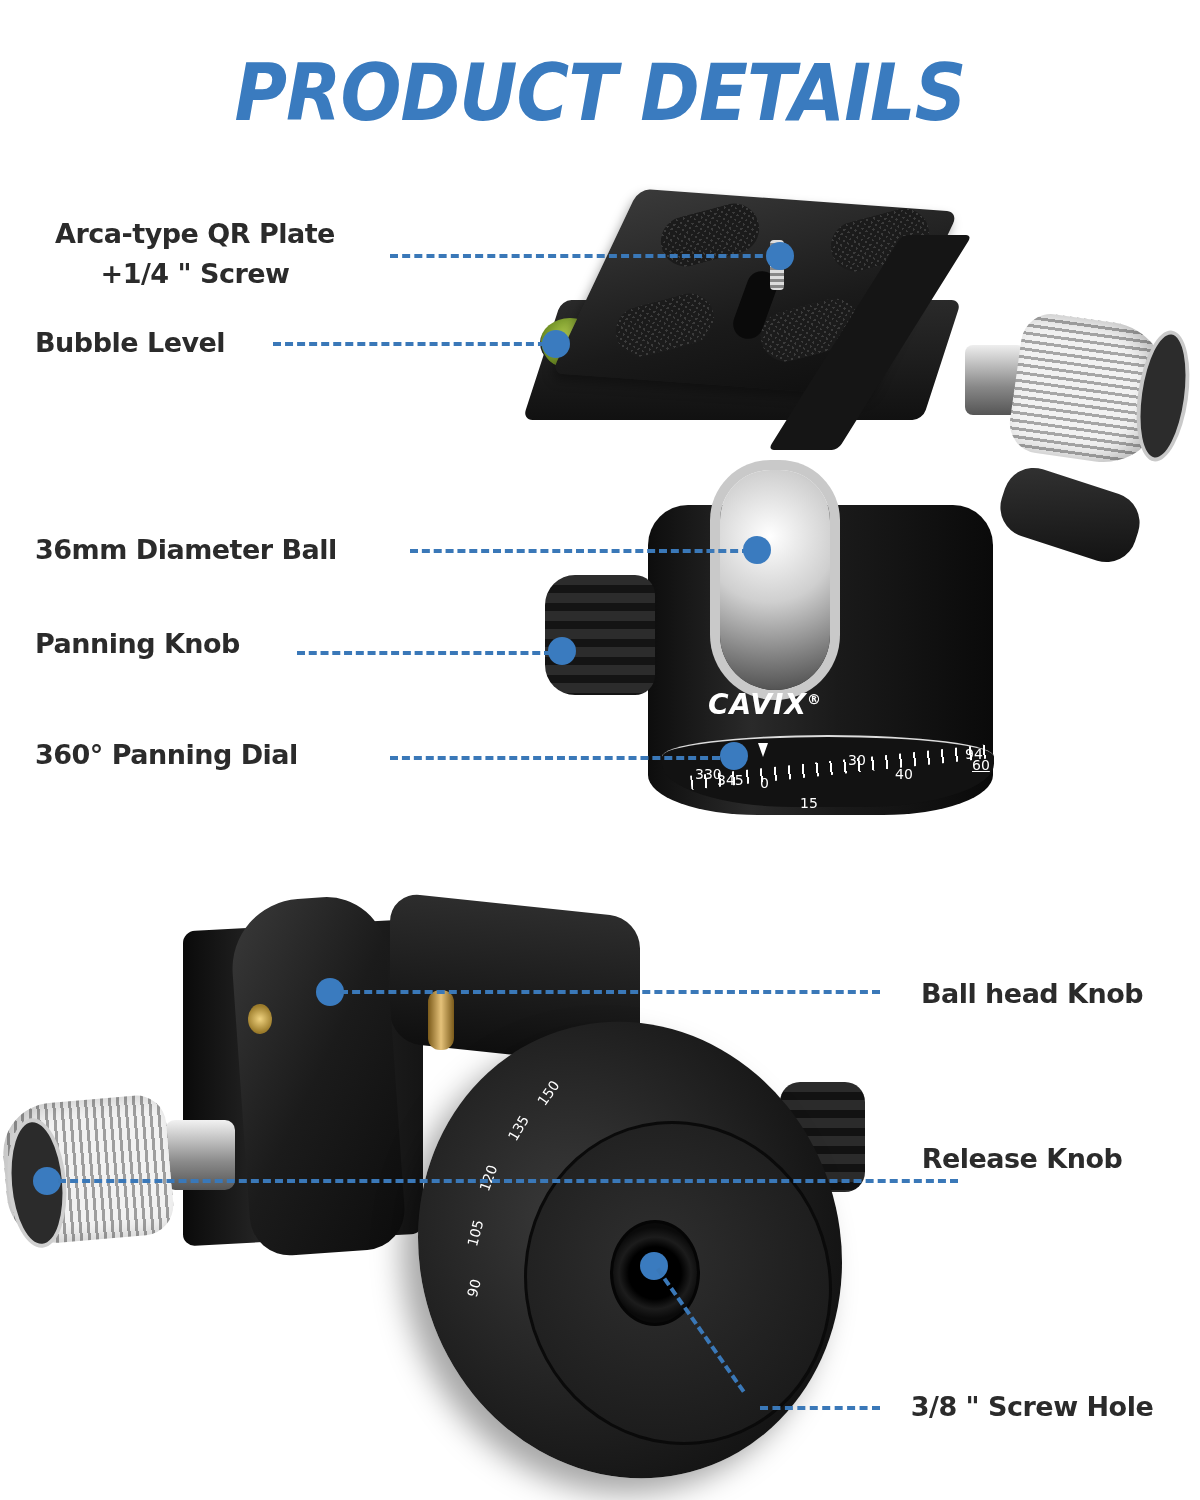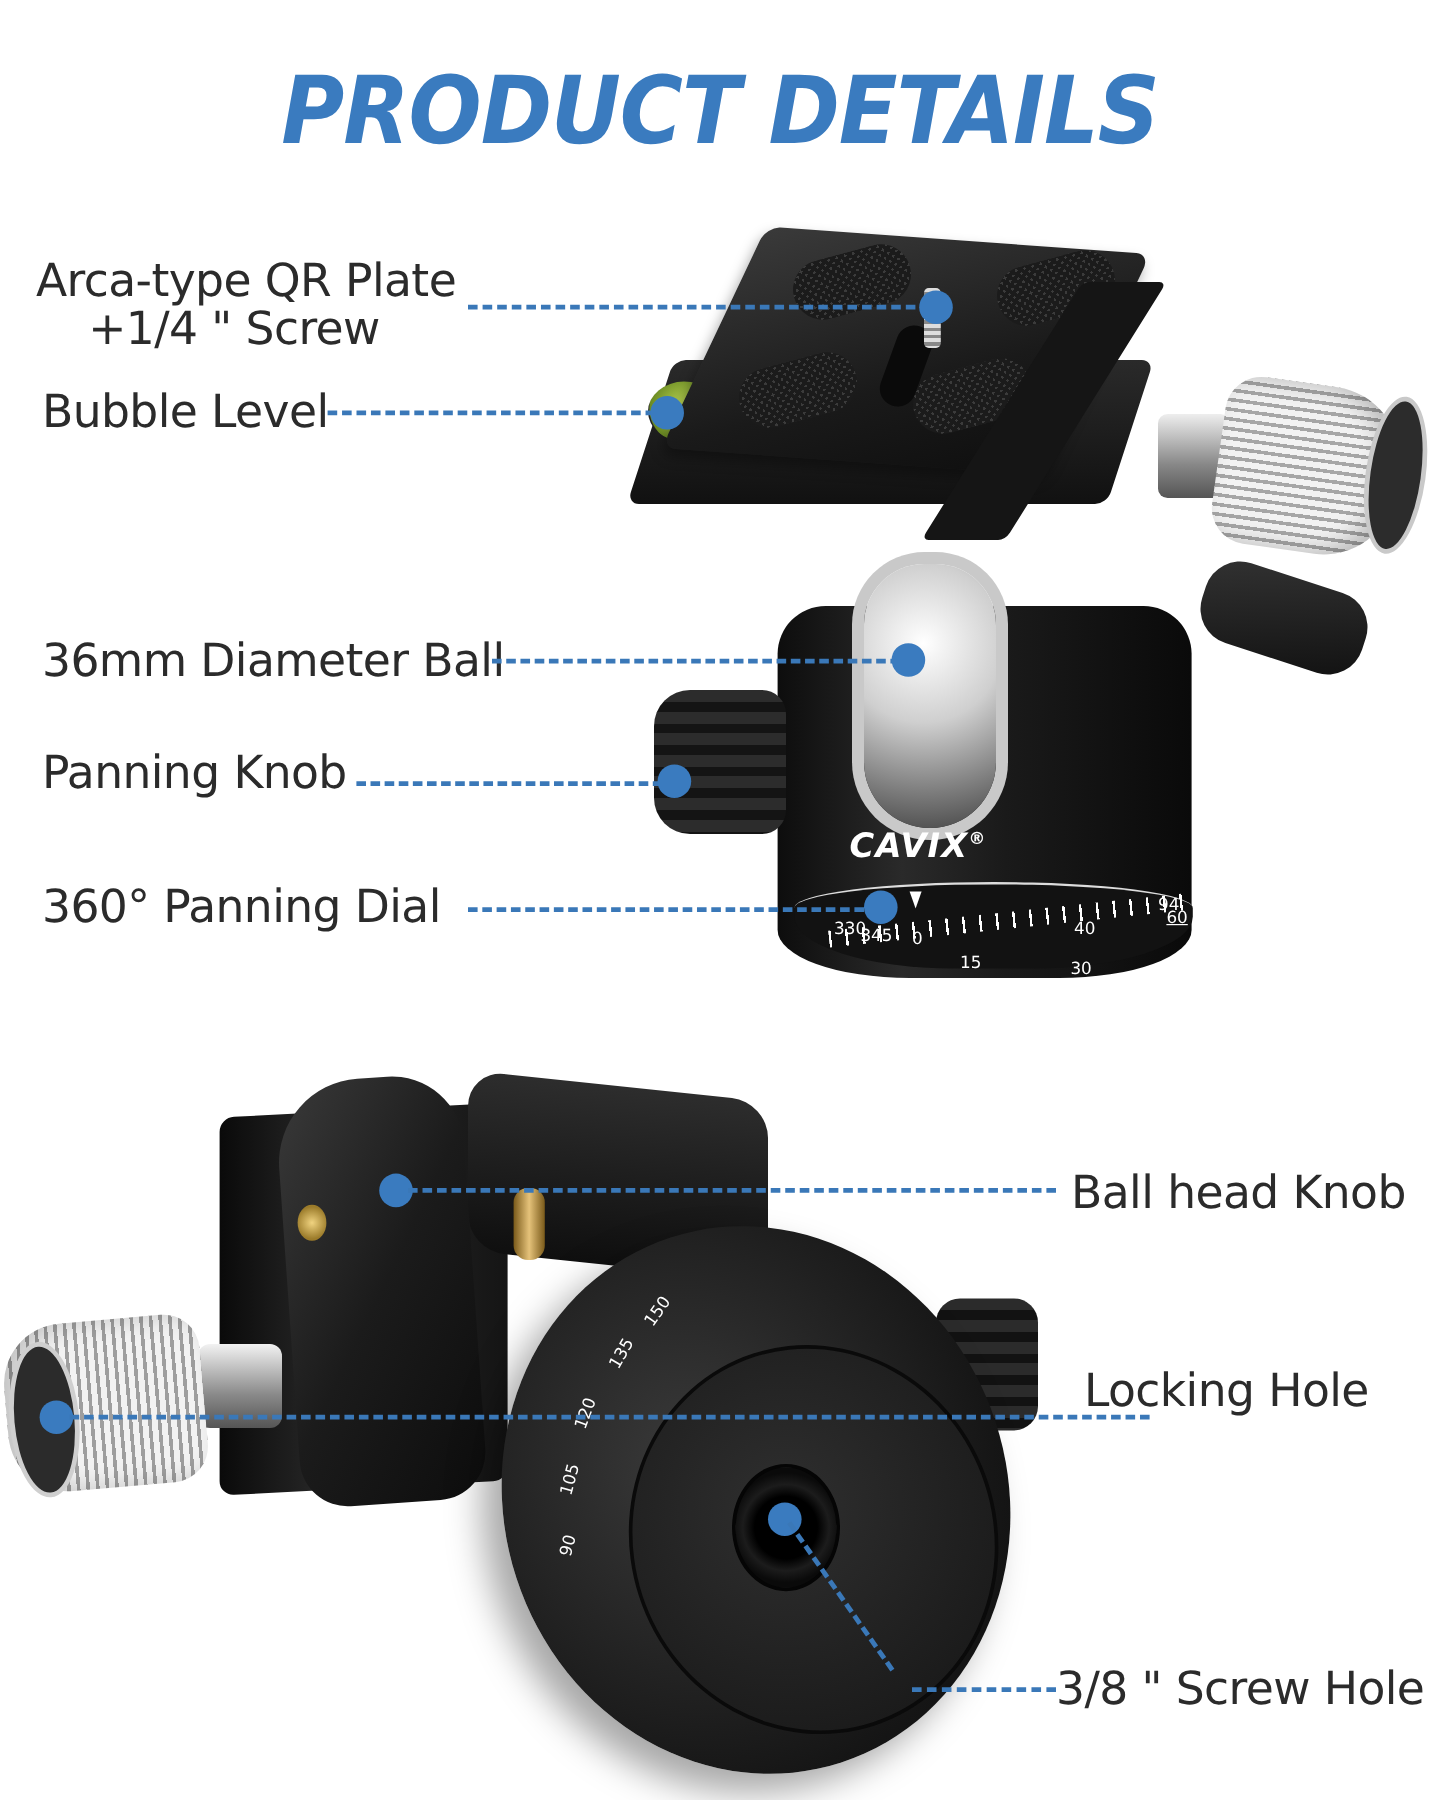--- a/index.html
+++ b/index.html
@@ -3,22 +3,22 @@
   <meta charset="utf-8">
   <style>
     html, body { margin: 0; padding: 0; background: #ffffff; }
     body { width: 1200px; height: 1500px; position: relative; overflow: hidden; font-family: "DejaVu Sans", sans-serif; }
     .title {
       position: absolute; left: 0; top: 48px; width: 1200px; text-align: center;
       font-family: "DejaVu Sans", sans-serif; font-weight: bold; font-style: italic;
       font-size: 78px; letter-spacing: -1px; color: #3a7bbf; transform: scaleX(0.92);
     }
     .label {
-      position: absolute; font-family: "DejaVu Sans", sans-serif; font-weight: normal;
-      font-size: 38px; color: #2b2b2b; line-height: 40px; white-space: nowrap;
+      position: absolute; font-family: "DejaVu Sans", sans-serif; font-weight: bold;
+      font-size: 27px; color: #2b2b2b; line-height: 40px; white-space: nowrap;
       letter-spacing: -0.5px;
     }
     .label.center { text-align: center; }
     .label.right { text-align: center; }
     .dash { position: absolute; height: 0; border-top: 4px dashed #3a78b8; }
     .dot { position: absolute; width: 28px; height: 28px; border-radius: 50%; background: #3a7bbf; }
     .vdash { position: absolute; width: 0; border-left: 4px dashed #3a78b8; transform-origin: top left; }
     .plate-base {
       position: absolute; left: 542px; top: 300px; width: 400px; height: 120px;
       background: linear-gradient(180deg,#2a2a2a,#111); border-radius: 10px;
@@ -133,21 +133,21 @@
   <div class="silver-knob"></div>
   <div class="silver-knob-cap"></div>
   <div class="brand"><span>CAVIX</span><sup style="font-size:14px">®</sup></div>
   <div class="dial"></div>
   <div class="dial-marks"></div>
   <div class="pointer"></div>
   <span class="dial-num" style="left:695px;top:766px;">330</span>
   <span class="dial-num" style="left:717px;top:772px;">345</span>
   <span class="dial-num" style="left:760px;top:775px;">0</span>
   <span class="dial-num" style="left:800px;top:775px;margin-top:20px;">15</span>
-  <span class="dial-num" style="left:848px;top:800px;margin-left:44px;">30</span>
+  <span class="dial-num" style="left:848px;top:752px;">30</span>
   <span class="dial-num" style="left:895px;top:766px;">40</span>
   <span class="dial-num" style="left:972px;top:757px;text-decoration:underline;">60</span>
   <span class="dial-num" style="left:965px;top:746px;">94</span>
 </div>
 
 <div class="label center" style="left:30px;top:214px;width:330px;">
   <div>Arca-type QR Plate</div>
   <div>+1/4 " Screw</div>
 </div>
 <div class="dash" style="left:390px;top:254px;width:385px;"></div>
@@ -189,19 +189,19 @@
   <span class="dial-num" style="left:535px;top:1085px;transform:rotate(-55deg);">150</span>
 </div>
 
 <div class="dot" style="left:316px;top:978px;"></div>
 <div class="dash" style="left:340px;top:990px;width:540px;"></div>
 <div class="label right" style="left:880px;top:974px;width:304px;">Ball  head Knob</div>
 
 <div class="dot" style="left:33px;top:1167px;"></div>
 <div class="dash" style="left:58px;top:1179px;width:900px;"></div>
 <div class="label right" style="left:860px;top:1137px;width:324px;line-height:44px;">
-  <div>Locking Hole</div>
+  <div>Release Knob</div>
 </div>
 
 <div class="dot" style="left:640px;top:1252px;"></div>
 <div class="vdash" style="left:656px;top:1270px;height:150px;transform:rotate(-35deg);"></div>
 <div class="dash" style="left:760px;top:1406px;width:120px;"></div>
 <div class="label right" style="left:880px;top:1387px;width:304px;">3/8 " Screw Hole</div>
 
 </body></html>

